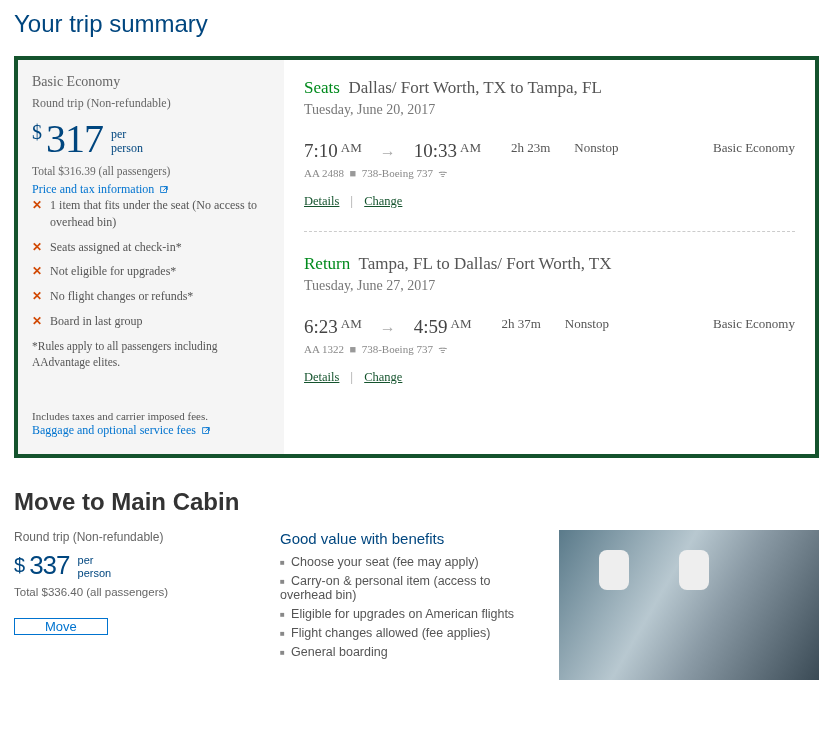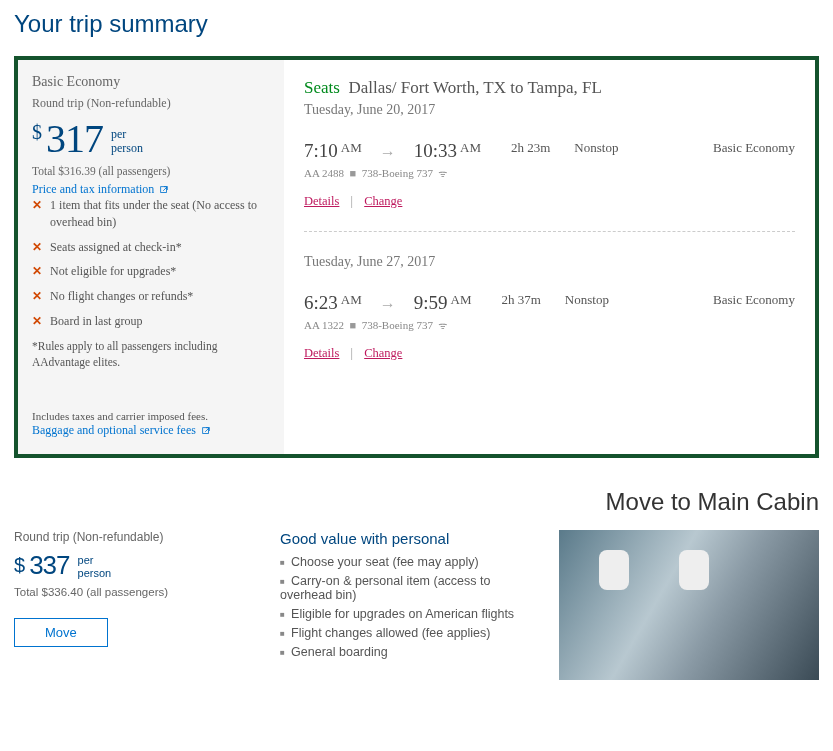--- a/index.html
+++ b/index.html
@@ -35,35 +35,35 @@
   .ampm { font-size: 13px; margin-left: 3px; }
   .arrow { color: #aaa; margin: 0 18px; font-size: 16px; align-self: center;}
   .meta-item { font-size: 13px; color: #555; }
   .dur { margin-left: 30px; margin-right: 24px;}
   .stops { margin-right: 32px;}
   .fare-type { margin-left: auto;}
   .flight-info { font-size: 11px; color: #888; margin-bottom: 14px; }
   .aircraft-dot { color: #999; }
   .wifi { font-size: 10px; }
   .action-links { font-size: 12.5px; }
-  .action-links a { color: #be185d; text-decoration: underline; }
+  .action-links a { color: #14532d; text-decoration: underline; }
   .action-sep { color: #999; margin: 0 8px; }
   .move-section { margin-top: 30px; }
-  .move-title { color: #333; font-size: 24px; font-weight: normal; margin-bottom: 14px; text-align: right; }
+  .move-title { color: #333; font-size: 24px; font-weight: bold; margin-bottom: 14px; }
   .move-row { display: flex; }
   .move-left { width: 266px; }
   .move-mid { flex: 1; padding-right: 14px;}
   .move-img { width: 260px; height: 150px; background: linear-gradient(120deg, #5a7a8a 0%, #b8c8d0 40%, #8a9aa5 60%, #3a4a55 100%); position: relative; overflow:hidden;}
   .move-img::before { content:''; position:absolute; width:30px; height:40px; background:#eee; border-radius:8px; top:20px; left:40px; }
   .move-img::after { content:''; position:absolute; width:30px; height:40px; background:#eee; border-radius:8px; top:20px; left:120px; }
   .benefits-title { color: #00467f; font-size: 15px; margin-bottom: 8px; }
   .benefits { list-style: none; }
   .benefits li { font-size: 12.5px; color: #555; margin-bottom: 5px; }
   .benefits li::before { content: "■ "; color: #888; font-size: 8px; vertical-align: 1px; margin-right: 4px;}
-  .move-btn { border: 1px solid #0073cf; color: #0073cf; background: #fff; padding: 6px 30px; font-size: 13px; cursor: pointer; margin-top: 16px; }
+  .move-btn { border: 1px solid #0073cf; color: #0073cf; background: #fff; padding: 0 30px; font-size: 13px; cursor: pointer; margin-top: 16px; }
 </style>
 </head>
 <body>
 
 <h1 class="page-title">Your trip summary</h1>
 
 <div class="summary-card">
   <div class="left-col">
     <div class="fare-class">Basic Economy</div>
     <div class="trip-type">Round trip (Non-refundable)</div>
@@ -137,26 +137,30 @@
         <span class="wifi">&nbsp;ᯤ</span>
       </div>
       <div class="action-links">
         <a>Details</a>
         <span class="action-sep">|</span>
         <a>Change</a>
       </div>
     </div>
 
     <div class="segment">
+      <div class="seg-header">
+        <span class="seg-label return">Return</span>&nbsp;
+        <span class="seg-route">Tampa, FL to Dallas/ Fort Worth, TX</span>
+      </div>
       <div class="seg-date">Tuesday, June 27, 2017</div>
       <div class="time-row">
         <span class="time">6:23</span>
           <span class="ampm">AM</span>
         <span class="arrow">→</span>
-        <span class="time">9:59</span>
+        <span class="time">4:59</span>
           <span class="ampm">AM</span>
         <span class="meta-item dur">2h  37m</span>
         <span class="meta-item stops">Nonstop</span>
         <span class="meta-item fare-type">Basic Economy</span>
       </div>
       <div class="flight-info">
         <span>AA 1322</span>
         &nbsp;<span class="aircraft-dot">■</span>&nbsp;
         <span>738-Boeing 737</span>
         <span class="wifi">&nbsp;ᯤ</span>
@@ -177,21 +181,21 @@
       <div class="trip-type">Round trip (Non-refundable)</div>
       <div class="price-row">
         <span class="dollar">$</span>
         <span class="price-main" style="font-size:26px">337</span>
         <span class="per-person" style="margin-top:2px;font-size:11px"><span>per</span><br><span>person</span></span>
       </div>
       <div class="total-line">Total $336.40 (all passengers)</div>
       <button class="move-btn">Move</button>
     </div>
     <div class="move-mid">
-      <div class="benefits-title">Good value with personal</div>
+      <div class="benefits-title">Good value with benefits</div>
       <ul class="benefits">
         <li>Choose your seat (fee may apply)</li>
         <li>Carry-on &amp; personal item (access to overhead bin)</li>
         <li>Eligible for upgrades on American flights</li>
         <li>Flight changes allowed (fee applies)</li>
         <li>General boarding</li>
       </ul>
     </div>
     <div class="move-img"></div>
   </div>

